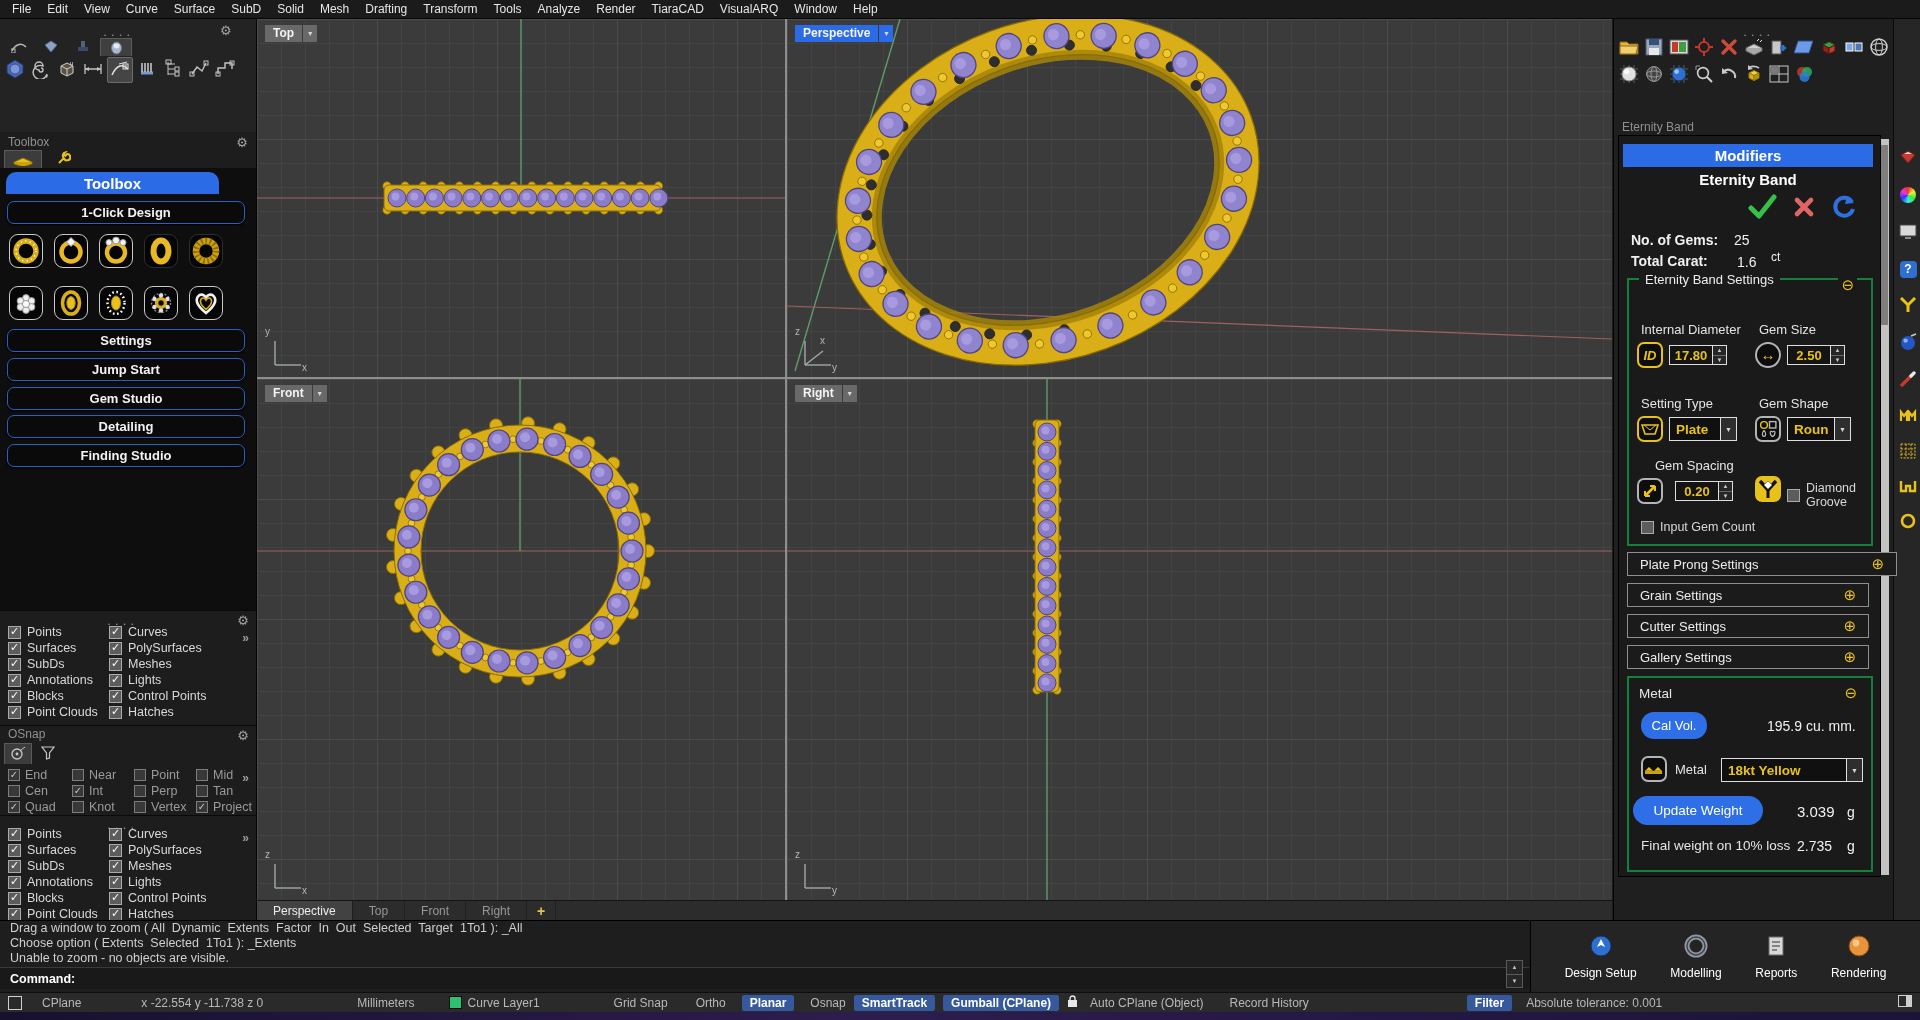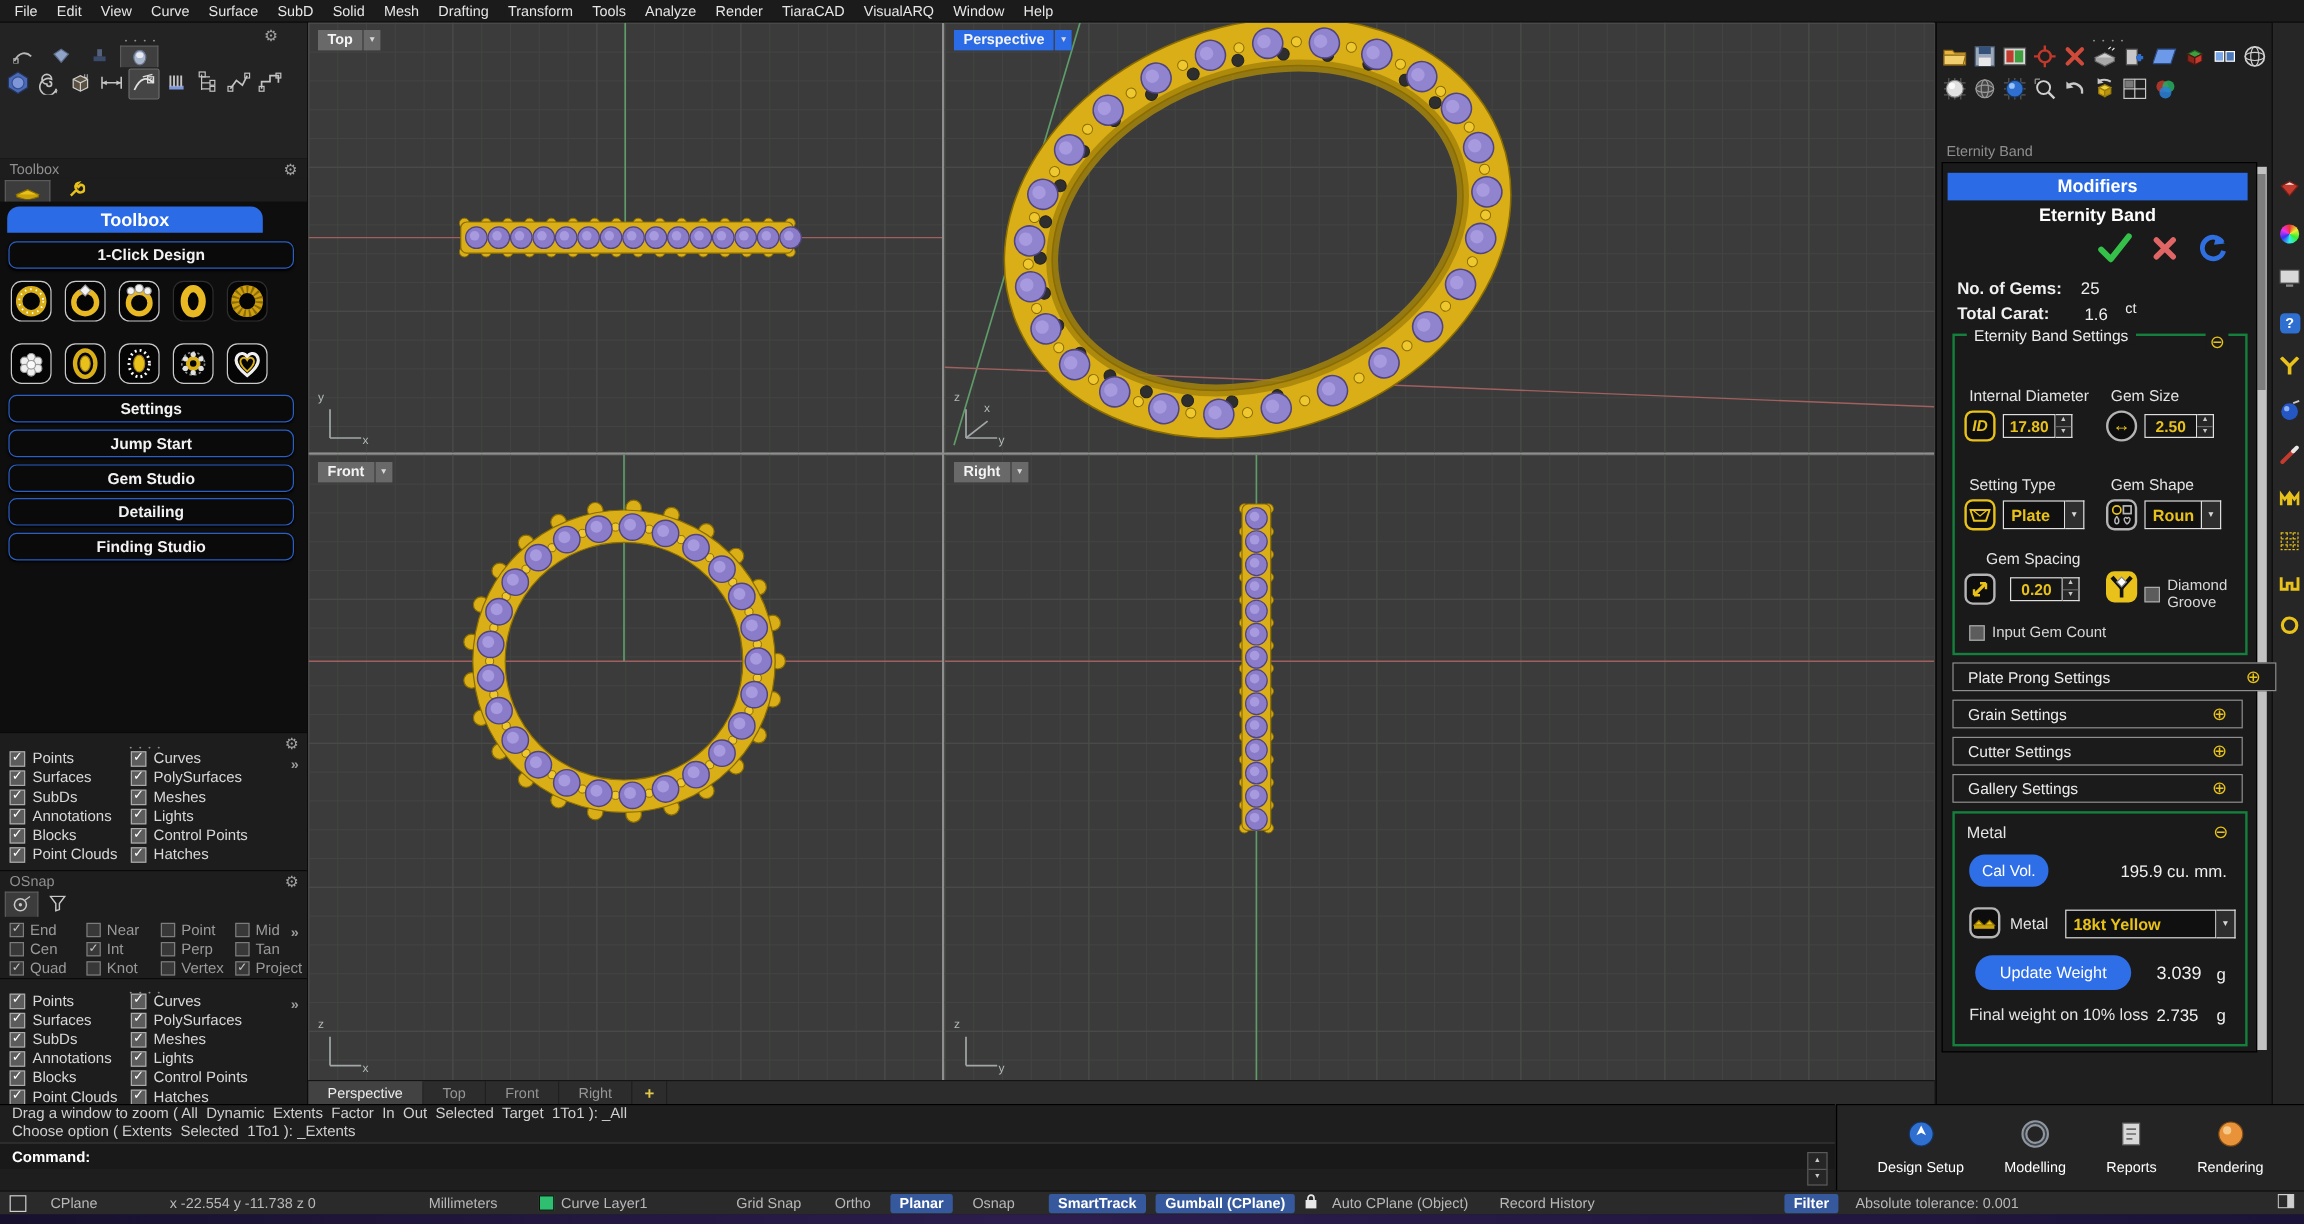--- a/index.html
+++ b/index.html
@@ -971,20 +971,21 @@
     <span class="vtab active">Perspective</span>
     <span class="vtab">Top</span>
     <span class="vtab">Front</span>
     <span class="vtab">Right</span>
     <span class="vtab addtab">+</span>
   </div>
 
   <div class="cmd">
     <div class="cmd-line">Drag a window to zoom ( All  Dynamic  Extents  Factor  In  Out  Selected  Target  1To1 ): _All</div>
     <div class="cmd-line">Choose option ( Extents  Selected  1To1 ): _Extents</div>
+    <div class="cmd-line">Unable to zoom - no objects are visible.</div>
     <div class="cmd-prompt">Command:</div>
     <div class="cmd-spin">
         <span class="up7"></span>
         <span class="dn7"></span>
       </div>
   </div>
 
   <div class="launcher">
     <div class="launch-item">
       <span><svg width="24" height="24">
@@ -1020,21 +1021,21 @@
     <span style="margin-left:8px;width:12px;height:12px;border:1px solid #cfcfcf;display:inline-block"></span>
     <span class="sb-txt" style="margin-left:20px">CPlane</span>
     <span class="sb-txt" style="margin-left:60px">x -22.554   y -11.738   z 0</span>
     <span class="sb-txt" style="margin-left:94px">Millimeters</span>
     <span class="swatch" style="margin-left:34px"></span>
     <span class="sb-txt" style="margin-left:6px">Curve Layer1</span>
     <span class="sb-toggle" style="margin-left:66px">Grid Snap</span>
     <span class="sb-toggle" style="margin-left:12px">Ortho</span>
     <span class="sb-toggle active" style="margin-left:8px">Planar</span>
     <span class="sb-toggle" style="margin-left:8px">Osnap</span>
-    <span class="sb-toggle active" style="margin-left:20px">SmartTrack</span>
+    <span class="sb-toggle active" style="margin-left:0">SmartTrack</span>
     <span class="sb-toggle active" style="margin-left:8px">Gumball (CPlane)</span>
     <span style="margin-left:8px"><svg width="11" height="13">
           <rect x="1" y="5" width="9" height="7" fill="#e8e8e8"></rect>
           <path d="M3 5 V3.5 a2.5 2.5 0 0 1 5 0 V5" fill="none" stroke="#e8e8e8" stroke-width="1.4"></path>
         </svg></span>
     <span class="sb-toggle" style="margin-left:4px">Auto CPlane (Object)</span>
     <span class="sb-toggle" style="margin-left:10px">Record History</span>
     <span class="sb-toggle active" style="margin-left:150px">Filter</span>
     <span class="sb-txt" style="margin-left:14px">Absolute tolerance: 0.001</span>
     <span style="margin-left:auto;margin-right:8px"><svg width="14" height="12">
@@ -1382,21 +1383,21 @@
               <path d="M1 9 L5 5 L9 9 Z" fill="#e8c21a" stroke="#8a6c00"></path>
               <path d="M10 9 L14 5 L18 9 Z" fill="#e8c21a" stroke="#8a6c00"></path>
               <rect x="1" y="9" width="17" height="3" fill="#caa20a"></rect>
             </svg>
           </span>
         <span class="slabel" style="left:46px;top:84px">Metal</span>
         <div class="dd" style="left:92px;top:80px">
           <span class="dd-val" style="width:126px">18kt  Yellow</span>
           <span class="dd-btn downarr"></span>
         </div>
-        <div class="bluebtn" style="left:17px;top:118px;width:130px;height:29px;border-radius:15px;font-size:13.5px">Update Weight</div>
+        <div class="bluebtn" style="left:4px;top:118px;width:130px;height:29px;border-radius:15px;font-size:13.5px">Update Weight</div>
         <span class="kv-val abs" style="left:168px;top:125px;font-size:15px">3.039</span>
         <span class="kv-val abs" style="left:218px;top:126px">g</span>
         <span class="slabel" style="left:12px;top:160px;font-size:13.5px">Final weight on 10% loss</span>
         <span class="kv-val abs" style="left:168px;top:160px">2.735</span>
         <span class="kv-val abs" style="left:218px;top:160px">g</span>
       </div>
     </div>
   </div>
 
 </div>

